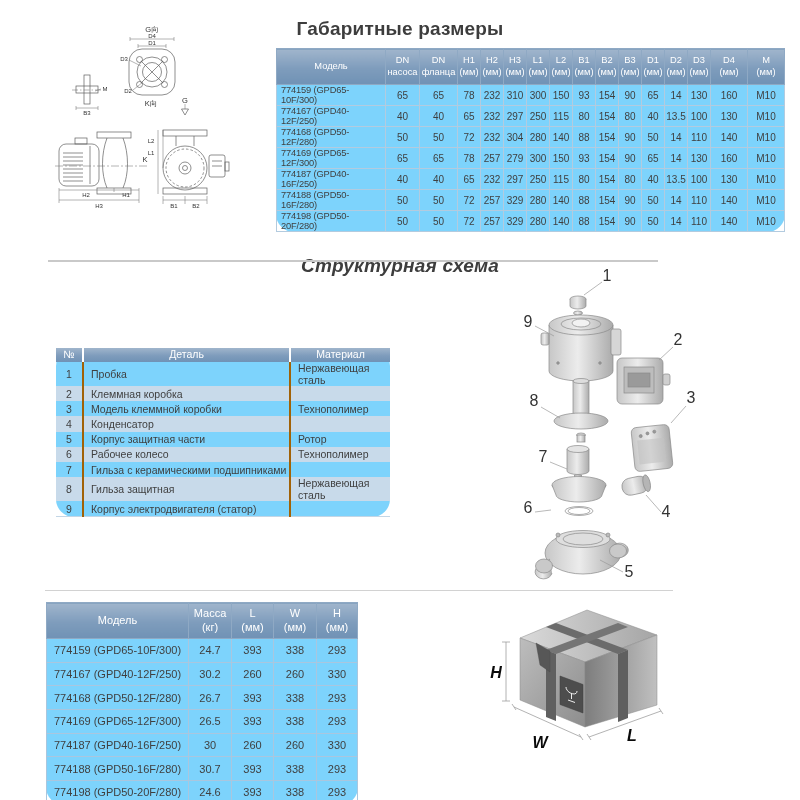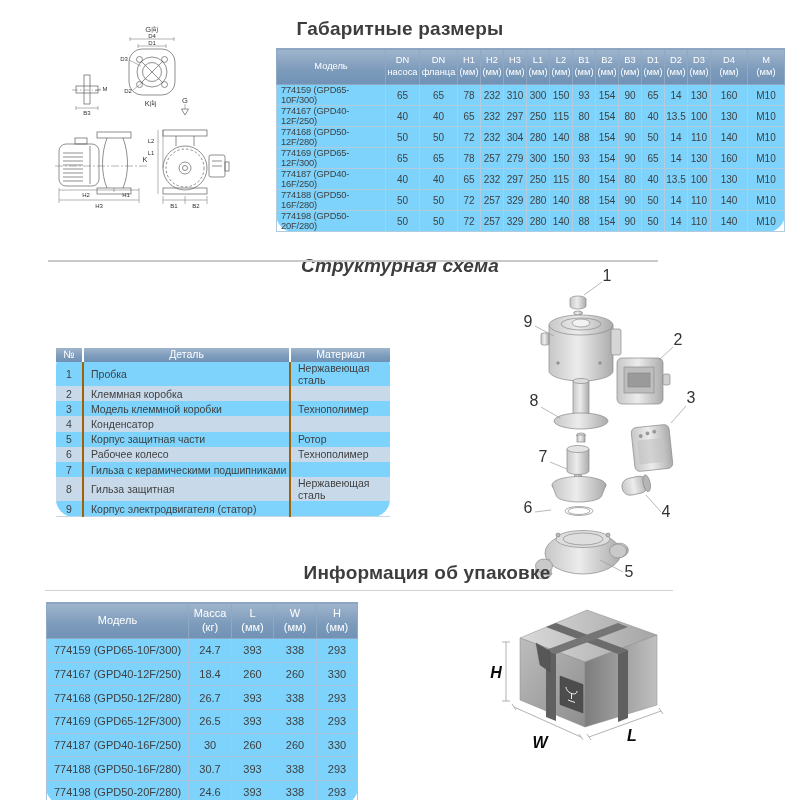--- a/index.html
+++ b/index.html
@@ -469,21 +469,20 @@
     <text x="40" y="64" text-anchor="middle">9</text>
     <text x="190" y="82" text-anchor="middle">2</text>
     <text x="46" y="143" text-anchor="middle">8</text>
     <text x="203" y="140" text-anchor="middle">3</text>
     <text x="55" y="199" text-anchor="middle">7</text>
     <text x="178" y="254" text-anchor="middle">4</text>
     <text x="40" y="250" text-anchor="middle">6</text>
     <text x="141" y="314" text-anchor="middle">5</text>
   </svg>
 
-  <h1 class="title t3">Информация об упаковке</h1>
   <div class="divider d2"></div>
 
   <table id="pack">
       <colgroup>
         <col style="width: 142px;">
         <col style="width: 43px;">
         <col style="width: 42px;">
         <col style="width: 43px;">
         <col style="width: 41px;">
       </colgroup>
@@ -499,21 +498,21 @@
       <tbody>
         <tr>
           <td>774159 (GPD65-10F/300)</td>
           <td>24.7</td>
           <td>393</td>
           <td>338</td>
           <td>293</td>
         </tr>
         <tr>
           <td>774167 (GPD40-12F/250)</td>
-          <td>18.4</td>
+          <td>30.2</td>
           <td>260</td>
           <td>260</td>
           <td>330</td>
         </tr>
         <tr>
           <td>774168 (GPD50-12F/280)</td>
           <td>26.7</td>
           <td>393</td>
           <td>338</td>
           <td>293</td>

